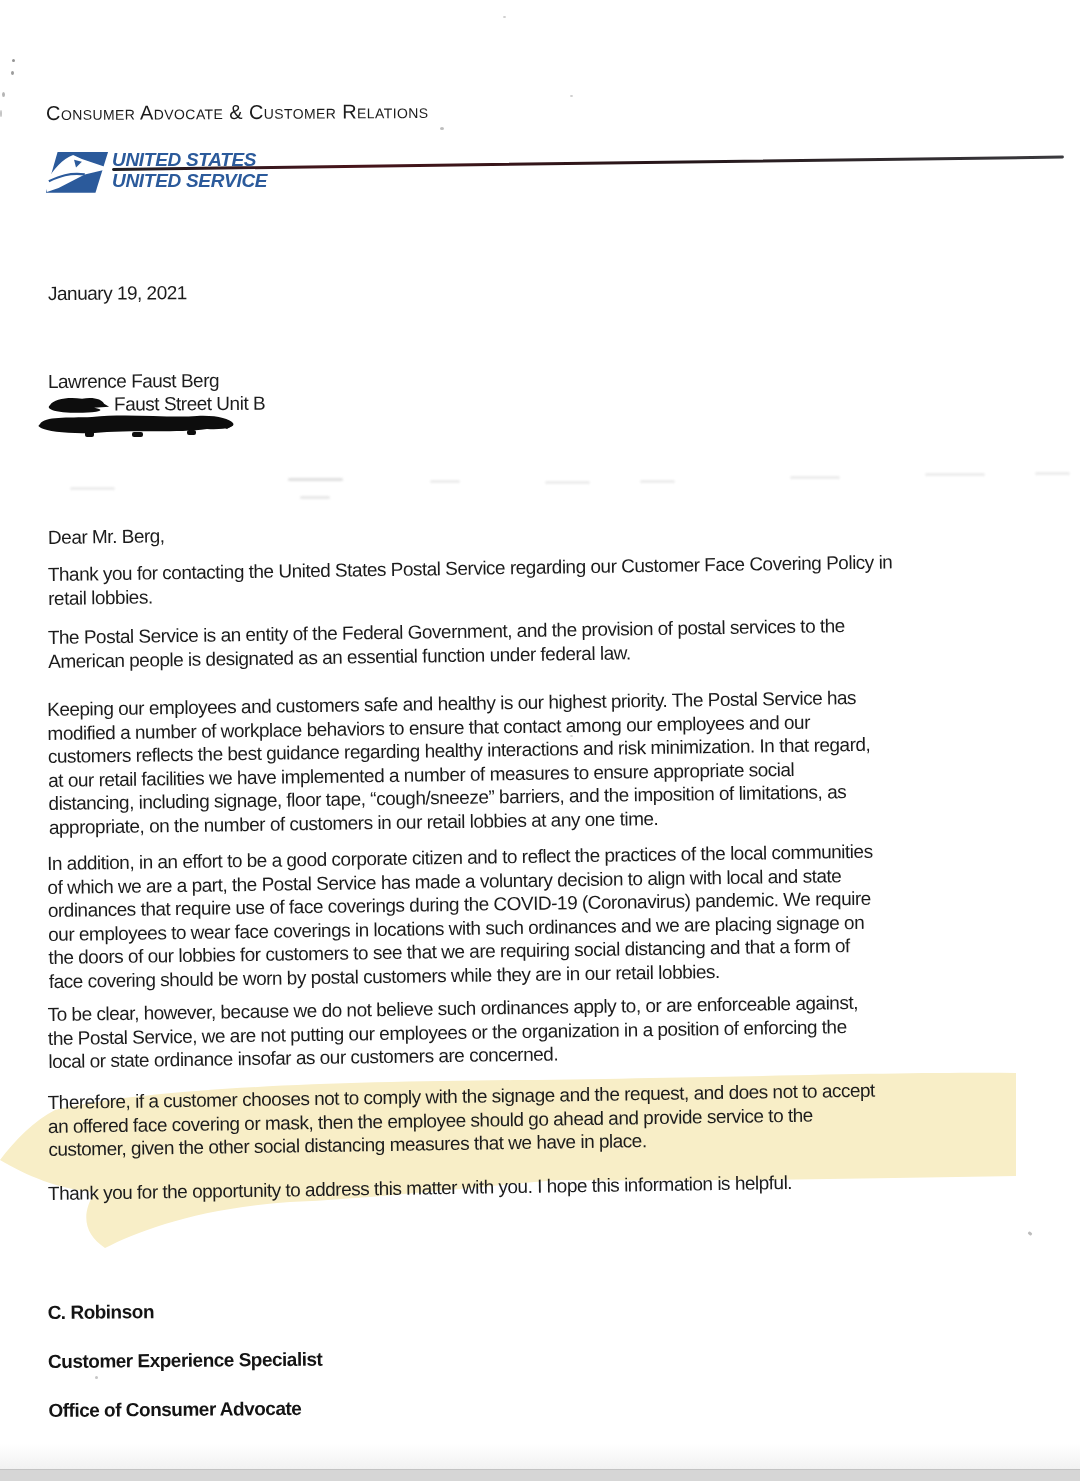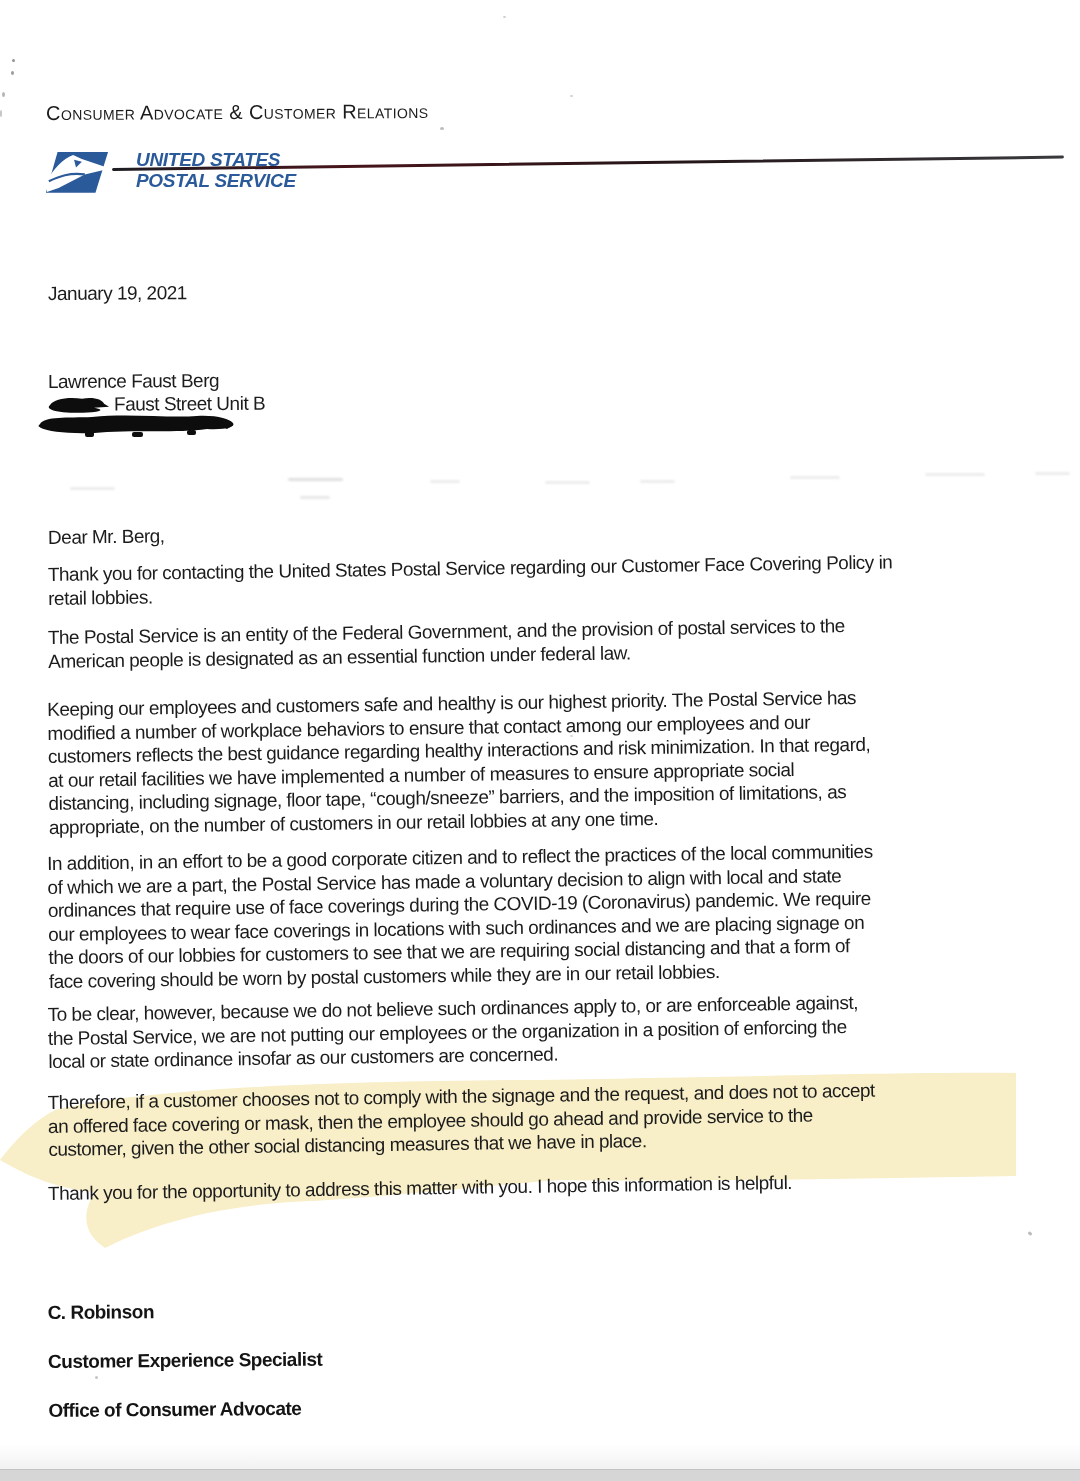--- a/index.html
+++ b/index.html
@@ -22,21 +22,20 @@
     transform-origin:0 50%;
   }
 
   
   .eagle{left:44px;top:148px;}
   .wordmark{
     left:112px;top:149px;
     color:#2b5a9b;font-weight:700;font-style:italic;
     font-size:19px;line-height:21px;letter-spacing:-0.3px;
     white-space:nowrap;
-    margin-left:24px;
   }
   .usps-rule{
     left:112px;top:168px;width:952px;height:3px;
     background:linear-gradient(90deg,#1d1d22,#47141a 25%,#241619 60%,#3a3a3e);
     transform:rotate(-0.75deg);transform-origin:0 0;
     border-radius:2px;
   }
 
   
   .txt{
@@ -112,21 +111,21 @@
 <div>
   <svg class="abs eagle" width="66" height="47" viewBox="0 0 68 48">
     <polygon points="14,4 66,4 53,46 2,46" fill="#2b5a9b"></polygon>
     <path d="M3,33 C10,22 19,11 30,7 L39,11 L68,21 L42,27 L15,41 L3,45 Z" fill="#ffffff"></path>
     <polygon points="31,12 39,14 33,20" fill="#2b5a9b"></polygon>
     <path d="M5,34 C16,29 26,25 42,27" stroke="#2b5a9b" stroke-width="2.2" fill="none"></path>
   </svg>
   <div class="abs usps-rule"></div>
   <div class="abs wordmark">
     <div>UNITED STATES</div>
-    <div>POSTAL SERVICE</div>
+    <div>UNITED SERVICE</div>
   </div>
 </div>
 
 <svg class="abs marker" width="1030" height="200" viewBox="0 0 1030 200">
   <path d="M 55,50
            C 150,28 320,22 520,20
            C 750,17 900,12 1016,13
            L 1016,116
            C 880,118 700,122 560,120
            C 480,126 380,138 290,142

